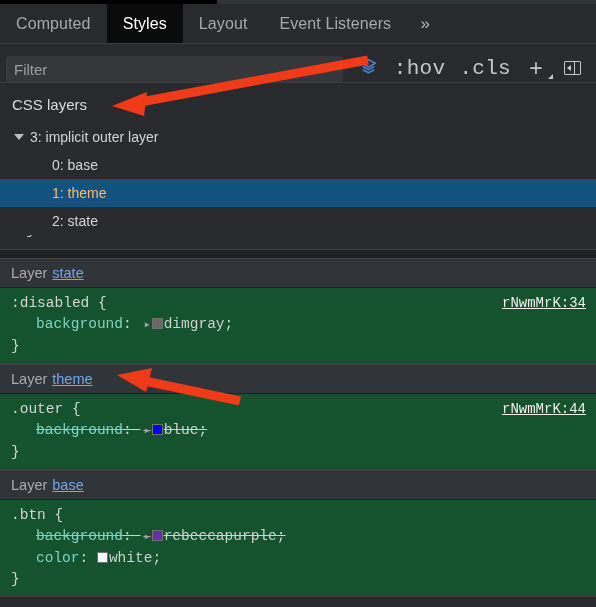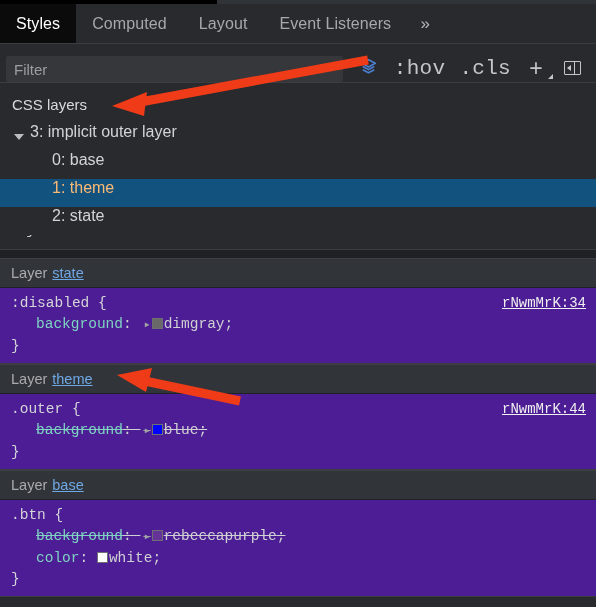--- a/index.html
+++ b/index.html
@@ -119,21 +119,22 @@
     font-weight: normal;
     color: #d9dadc;
     background: #282a2d;
   }
 
   
   .tree { background: #282a2d; }
   .tree-row {
     height: 28px;
     display: flex;
-    font-size: 16px;
+    align-items: center;
+    font-size: 14px;
     color: #d3d4d6;
     cursor: default;
   }
   .tree-row.selected { background: #12527e; color: #fdba74; }
   .tri {
     width: 14px; margin-left: 12px; margin-right: 2px;
     display: flex; align-items: center; justify-content: center;
   }
   .tri i {
     width: 0; height: 0;
@@ -174,21 +175,21 @@
     color: #a9abae;
   }
   .layer-head .lname {
     color: #6fa8e6;
     text-decoration: underline;
     margin-left: 5px;
     cursor: pointer;
   }
 
   .rule {
-    background: #4c1d95;
+    background: #14532d;
     padding: 5px 0 6px 0;
     font-family: "Liberation Mono", monospace;
     font-size: 14.5px;
     line-height: 21px;
     color: #d4d5d7;
     position: relative;
     border-bottom: 1px solid #3a3c3f;
   }
   .rule .selector-row {
     display: flex; align-items: baseline;
@@ -235,25 +236,25 @@
 <body>
 
 <div id="root">
 
   <div class="topstrip">
     <div class="s1"></div>
     <div class="s2"></div>
   </div>
 
   <div class="tabbar">
+    <div class="tab">
+      <span>Computed</span>
+    </div>
     <div class="tab selected">
       <span>Styles</span>
-    </div>
-    <div class="tab">
-      <span>Computed</span>
     </div>
     <div class="tab">
       <span>Layout</span>
     </div>
     <div class="tab">
       <span>Event Listeners</span>
     </div>
     <div class="tab-overflow">
       <span>»</span>
     </div>

